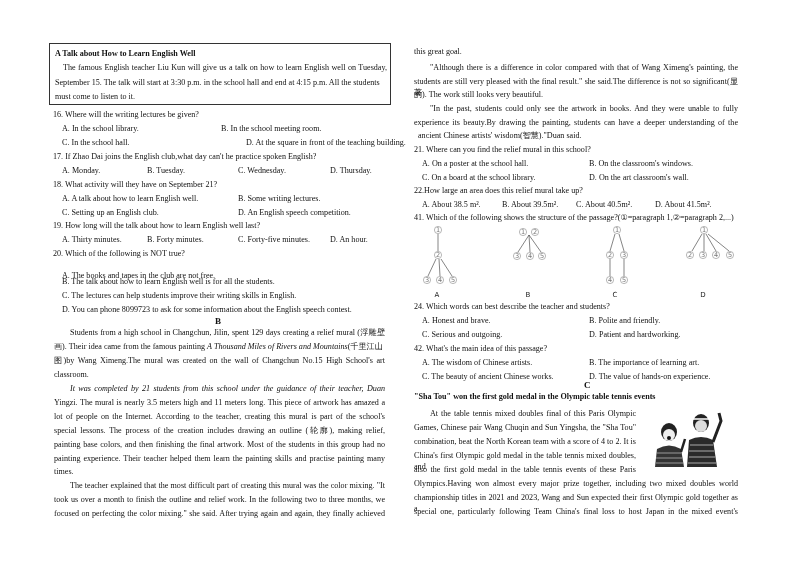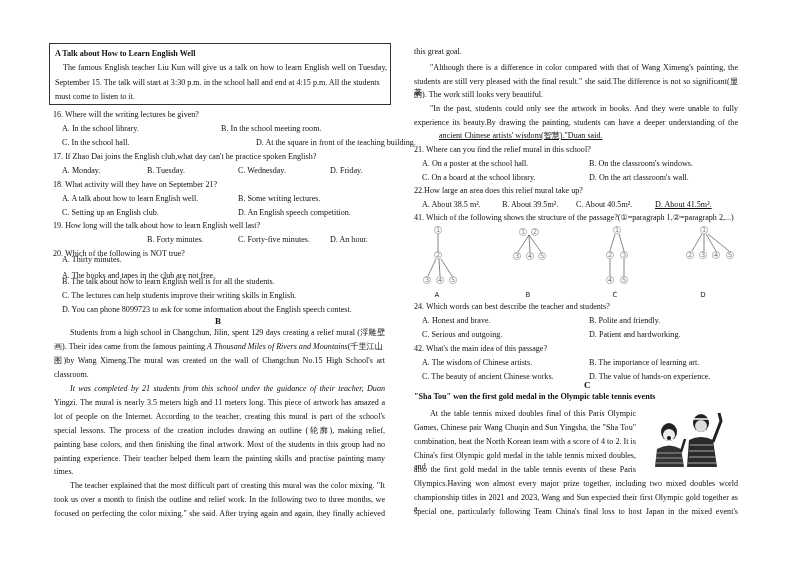--- a/index.html
+++ b/index.html
@@ -26,36 +26,36 @@
 <div id="box"></div>
 <div class="ln b" style="left:55px;top:48px;">A Talk about How to Learn English Well</div>
 <div class="ln just" style="left:63px;top:62px;width:324px;">The famous English teacher Liu Kun will give us a talk on how to learn English well on Tuesday,</div>
 <div class="ln just" style="left:55px;top:77px;width:332px;text-align-last:left;">September 15. The talk will start at 3:30 p.m. in the school hall and end at 4:15 p.m. All the students</div>
 <div class="ln" style="left:55px;top:91px;">must come to listen to it.</div>
 
 <div class="ln" style="left:53px;top:109px;">16. Where will the writing lectures be given?</div>
 <div class="ln" style="left:62px;top:123px;">A. In the school library.</div>
 <div class="ln" style="left:221px;top:123px;">B. In the school meeting room.</div>
 <div class="ln" style="left:62px;top:137px;">C. In the school hall.</div>
-<div class="ln" style="left:234px;top:137px;padding-left:22px;">D. At the square in front of the teaching building.</div>
+<div class="ln" style="left:224px;top:137px;padding-left:22px;">D. At the square in front of the teaching building.</div>
 
 <div class="ln" style="left:53px;top:151px;">17. If Zhao Dai joins the English club,what day can't he practice spoken English?</div>
 <div class="ln" style="left:62px;top:165px;">A. Monday.</div>
 <div class="ln" style="left:147px;top:165px;">B. Tuesday.</div>
 <div class="ln" style="left:238px;top:165px;">C. Wednesday.</div>
-<div class="ln" style="left:330px;top:165px;">D. Friday.</div>
+<div class="ln" style="left:330px;top:165px;">D. Thursday.</div>
 
 <div class="ln" style="left:53px;top:179px;">18. What activity will they have on September 21?</div>
 <div class="ln" style="left:62px;top:193px;">A. A talk about how to learn English well.</div>
 <div class="ln" style="left:238px;top:193px;text-align:right;">B. Some writing lectures.</div>
 <div class="ln" style="left:62px;top:207px;">C. Setting up an English club.</div>
 <div class="ln" style="left:238px;top:207px;">D. An English speech competition.</div>
 
 <div class="ln" style="left:53px;top:220px;">19. How long will the talk about how to learn English well last?</div>
-<div class="ln" style="left:62px;top:234px;margin-top:20px;">A. Thirty minutes.</div>
+<div class="ln" style="left:62px;top:234px;">A. Thirty minutes.</div>
 <div class="ln" style="left:147px;top:234px;">B. Forty minutes.</div>
 <div class="ln" style="left:238px;top:234px;">C. Forty-five minutes.</div>
 <div class="ln" style="left:330px;top:234px;">D. An hour.</div>
 
 <div class="ln" style="left:53px;top:248px;">20. Which of the following is NOT true?</div>
 <div class="ln" style="left:62px;top:262px;margin-top:8px;">A. The books and tapes in the club are not free.</div>
 <div class="ln" style="left:62px;top:276px;">B. The talk about how to learn English well is for all the students.</div>
 <div class="ln" style="left:62px;top:290px;">C. The lectures can help students improve their writing skills in English.</div>
 <div class="ln" style="left:62px;top:304px;">D. You can phone 8099723 to ask for some information about the English speech contest.</div>
 
@@ -78,33 +78,33 @@
 <div class="ln just" style="left:70px;top:480px;width:315px;">The teacher explained that the most difficult part of creating this mural was the color mixing. "It</div>
 <div class="ln just" style="left:54px;top:494px;width:331px;">took us over a month to finish the outline and relief work. In the following two to three months, we</div>
 <div class="ln just" style="left:54px;top:508px;width:331px;">focused on perfecting the color mixing." she said. After trying again and again, they finally achieved</div>
 
 <div class="ln" style="left:414px;top:46px;">this great goal.</div>
 <div class="ln just" style="left:430px;top:62px;width:308px;">"Although there is a difference in color compared with that of Wang Ximeng's painting, the</div>
 <div class="ln just" style="left:414px;top:76px;width:324px;">students are still very pleased with the final result." she said.The difference is not so significant(显著</div>
 <div class="ln" style="left:414px;top:89px;">的). The work still looks very beautiful.</div>
 <div class="ln just" style="left:430px;top:103px;width:308px;">"In the past, students could only see the artwork in books. And they were unable to fully</div>
 <div class="ln just" style="left:414px;top:117px;width:324px;">experience its beauty.By drawing the painting, students can have a deeper understanding of the</div>
-<div class="ln" style="left:439px;top:130px;text-decoration:underline;">ancient Chinese artists' wisdom(智慧)."Duan said.</div>
+<div class="ln" style="left:418px;top:130px;">ancient Chinese artists' wisdom(智慧)."Duan said.</div>
 
 <div class="ln" style="left:414px;top:144px;">21. Where can you find the relief mural in this school?</div>
 <div class="ln" style="left:422px;top:158px;text-align:right;">A. On a poster at the school hall.</div>
 <div class="ln" style="left:589px;top:158px;">B. On the classroom's windows.</div>
 <div class="ln" style="left:422px;top:172px;">C. On a board at the school library.</div>
 <div class="ln" style="left:589px;top:172px;">D. On the art classroom's wall.</div>
 
 <div class="ln" style="left:414px;top:185px;">22.How large an area does this relief mural take up?</div>
 <div class="ln" style="left:422px;top:199px;">A. About 38.5 m².</div>
 <div class="ln" style="left:502px;top:199px;">B. About 39.5m².</div>
 <div class="ln" style="left:576px;top:199px;">C. About 40.5m².</div>
-<div class="ln" style="left:655px;top:199px;text-decoration:underline;">D. About 41.5m².</div>
+<div class="ln" style="left:655px;top:199px;">D. About 41.5m².</div>
 
 <div class="ln" style="left:414px;top:212px;">41. Which of the following shows the structure of the passage?(①=paragraph 1,②=paragraph 2,...)</div>
 
 <div class="tree" style="left:410px;top:222px;width:370px;height:78px;">
   <svg id="trees" width="370" height="78">
       <circle cx="28" cy="8" r="3.6"></circle>
       <text x="28" y="10.2" text-anchor="middle" font-size="5">1</text>
       <line x1="28" y1="12" x2="28" y2="29"></line>
       <circle cx="28" cy="33" r="3.6"></circle>
       <text x="28" y="35.2" text-anchor="middle" font-size="5">2</text>

